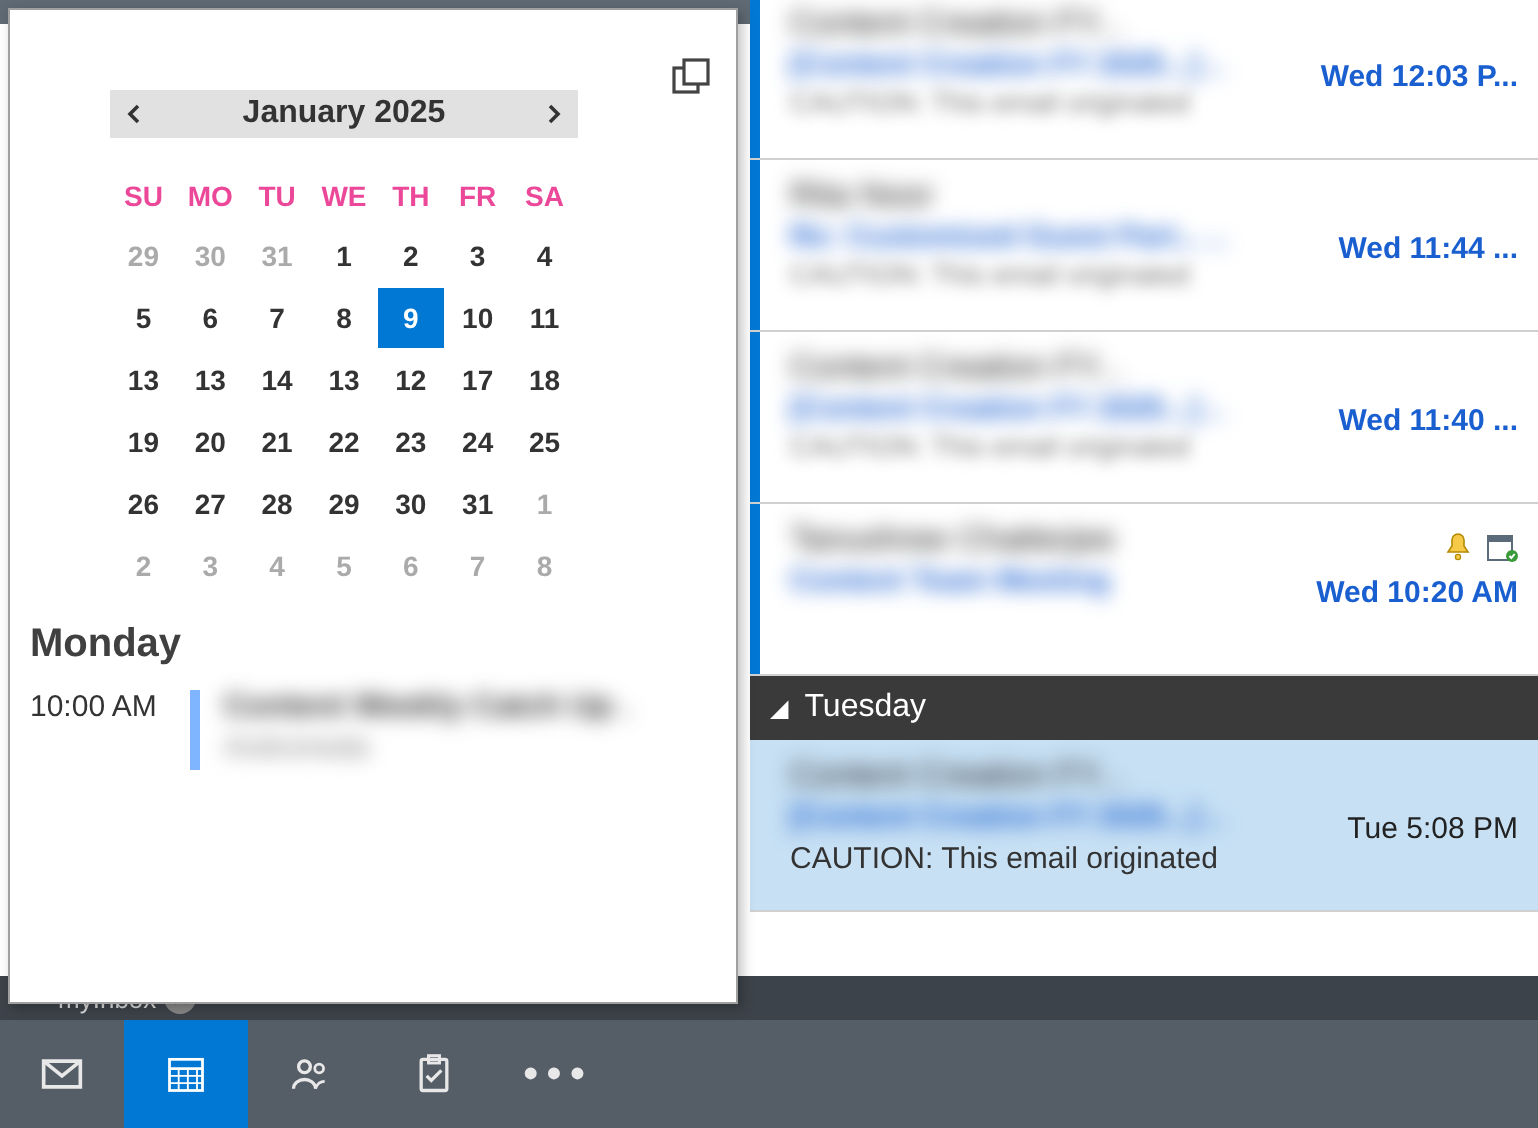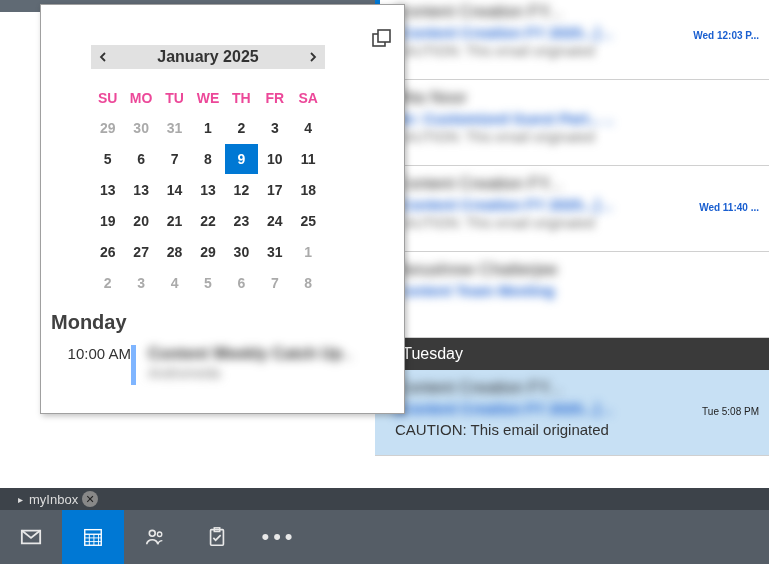--- a/index.html
+++ b/index.html
@@ -22,52 +22,52 @@
   
   .mail-list{position:absolute;left:375px;top:-6px;right:0;display:flex;flex-direction:column;}
   .mail-item{display:flex;align-items:flex-start;border-bottom:1px solid #d0d0d0;padding:8px 10px 10px 20px;min-height:86px;position:relative;background:#f3f3f3;}
   .mail-item.unread{background:#fff;}
   .mail-item .accent-stripe{position:absolute;left:0;top:0;bottom:0;width:5px;background:var(--accent);}
   .mail-text{flex:1;min-width:0;}
   .mail-sender{font-size:17px;font-weight:400;color:#222;white-space:nowrap;overflow:hidden;text-overflow:ellipsis;filter:blur(5px);user-select:none;}
   .mail-subject{font-size:15px;font-weight:600;color:var(--blue-link);white-space:nowrap;overflow:hidden;text-overflow:ellipsis;margin-top:2px;filter:blur(5px);user-select:none;}
   .mail-preview{font-size:14px;color:#6d6d6d;white-space:nowrap;overflow:hidden;text-overflow:ellipsis;margin-top:2px;filter:blur(4px);user-select:none;}
   .mail-meta{display:flex;flex-direction:column;align-items:flex-end;margin-left:8px;min-width:120px;padding-top:6px;}
-  .mail-time{font-size:10px;font-weight:600;color:var(--blue-link);white-space:nowrap;}
+  .mail-time{font-size:15px;font-weight:600;color:var(--blue-link);white-space:nowrap;}
   .mail-icons{display:flex;gap:6px;margin-bottom:4px;height:18px;}
   .bell-icon,.cal-icon{width:16px;height:16px;}
 
   .selected-item{background:var(--tuesday-bg)!important;}
   .caution{font-size:15px;color:#333;margin-top:4px;}
   .selected-item .mail-time{color:#222;font-weight:400;}
 
   .tuesday-bar{background:var(--tuesday-bar);color:#fff;font-size:16px;font-weight:400;display:flex;align-items:center;padding:6px 10px;height:32px;}
   .tuesday-bar .tri{margin-right:8px;font-size:12px;}
 
   
-  .cal-panel{position:absolute;left:4px;top:4px;width:365px;height:410px;background:var(--panel-bg);border:1px solid var(--panel-border);box-shadow:2px 2px 6px rgba(0,0,0,.25);z-index:20;margin-left:36px;}
+  .cal-panel{position:absolute;left:4px;top:4px;width:365px;height:498px;background:var(--panel-bg);border:1px solid var(--panel-border);box-shadow:2px 2px 6px rgba(0,0,0,.25);z-index:20;}
   .popout{position:absolute;top:24px;right:12px;width:20px;height:20px;cursor:pointer;}
   .month-bar{position:absolute;left:50px;top:40px;width:234px;height:24px;background:#e1e1e1;display:flex;align-items:center;justify-content:center;}
   .month-bar .lbl{font-size:16px;font-weight:700;color:#333;}
   .month-bar .nav{position:absolute;top:0;width:24px;height:24px;display:flex;align-items:center;justify-content:center;cursor:pointer;}
   .month-bar .prev{left:0;}
   .month-bar .next{right:0;}
   .month-bar svg{width:10px;height:10px;}
 
   .dow-row,.week-row{position:absolute;left:50px;width:234px;display:flex;}
   .dow-row{top:78px;}
   .dow-cell,.day-cell{flex:1;text-align:center;font-size:14px;height:30px;line-height:30px;}
   .dow-cell{font-weight:700;color:#ec4899;}
   .day-cell{color:#333;cursor:pointer;font-weight:bold;}
   .day-cell.other{color:#aaa;}
   .day-cell.today{background:var(--accent);color:#fff;font-weight:700;}
 
   .agenda-day{position:absolute;left:10px;top:306px;font-size:20px;font-weight:700;color:#404040;}
   .agenda-row{position:absolute;left:10px;top:340px;right:10px;display:flex;align-items:flex-start;}
-  .agenda-time{font-size:15px;color:#333;width:80px;text-align:right;}
+  .agenda-time{font-size:15px;color:#333;width:80px;}
   .agenda-bar{width:5px;height:40px;background:#7fb5ff;margin-right:12px;}
   .agenda-sub{filter:blur(5px);user-select:none;}
   .agenda-title{font-size:16px;font-weight:600;color:#333;}
   .agenda-loc{font-size:14px;color:#777;margin-top:2px;}
 
   
   .nav-bar{position:absolute;left:0;right:0;bottom:0;height:54px;background:var(--gray-bar);display:flex;align-items:stretch;z-index:5;}
   .nav-btn{width:62px;display:flex;align-items:center;justify-content:center;cursor:pointer;}
   .nav-btn.active{background:var(--accent);}
   .nav-btn svg{width:22px;height:22px;fill:#e8e8e8;}
@@ -97,39 +97,58 @@
         <div class="mail-time">Wed 12:03 P...</div>
       </div>
     </div>
     <div class="mail-item unread">
       <div class="accent-stripe"></div>
       <div class="mail-text">
         <div class="mail-sender">Rita Noor</div>
         <div class="mail-subject">Re: Customized Guest Part... ..</div>
         <div class="mail-preview">CAUTION: This email originated</div>
       </div>
+      <div class="mail-meta">
+        <div class="mail-icons"></div>
+        <div class="mail-time">Wed 11:44 ...</div>
+      </div>
     </div>
     <div class="mail-item unread">
       <div class="accent-stripe"></div>
       <div class="mail-text">
         <div class="mail-sender">Content Creation FY...</div>
         <div class="mail-subject">[Content Creation FY 2025...] ..</div>
         <div class="mail-preview">CAUTION: This email originated</div>
       </div>
       <div class="mail-meta">
         <div class="mail-icons"></div>
         <div class="mail-time">Wed 11:40 ...</div>
       </div>
     </div>
     <div class="mail-item unread">
       <div class="accent-stripe"></div>
       <div class="mail-text">
         <div class="mail-sender">Tanushree Chatterjee</div>
         <div class="mail-subject">Content Team Meeting</div>
         <div class="mail-preview"></div>
+      </div>
+      <div class="mail-meta">
+        <div class="mail-icons">
+          <span><svg class="bell-icon" viewBox="0 0 16 16">
+              <path d="M8 1a3 3 0 0 0-3 3v3l-2 3h10l-2-3V4a3 3 0 0 0-3-3z" fill="#f7c948" stroke="#b38a00" stroke-width=".8"></path>
+              <circle cx="8" cy="12.5" r="1.3" fill="#f7c948" stroke="#b38a00" stroke-width=".6"></circle>
+            </svg></span>
+          <span><svg class="cal-icon" viewBox="0 0 16 16">
+              <rect x="1" y="2" width="12" height="12" fill="#fff" stroke="#5b6b7a" stroke-width="1"></rect>
+              <rect x="1" y="2" width="12" height="3" fill="#5b6b7a"></rect>
+              <circle cx="13" cy="12" r="3" fill="#3a9a3a"></circle>
+              <path d="M11.7 12l1 1 1.6-2" stroke="#fff" stroke-width="1" fill="none"></path>
+            </svg></span>
+        </div>
+        <div class="mail-time">Wed 10:20 AM</div>
       </div>
     </div>
     <div class="tuesday-bar">
       <span class="tri">◢</span>
       <span>Tuesday</span>
     </div>
     <div class="mail-item selected-item">
       <div class="mail-text">
         <div class="mail-sender">Content Creation FY...</div>
         <div class="mail-subject">[Content Creation FY 2025...] ..</div>

